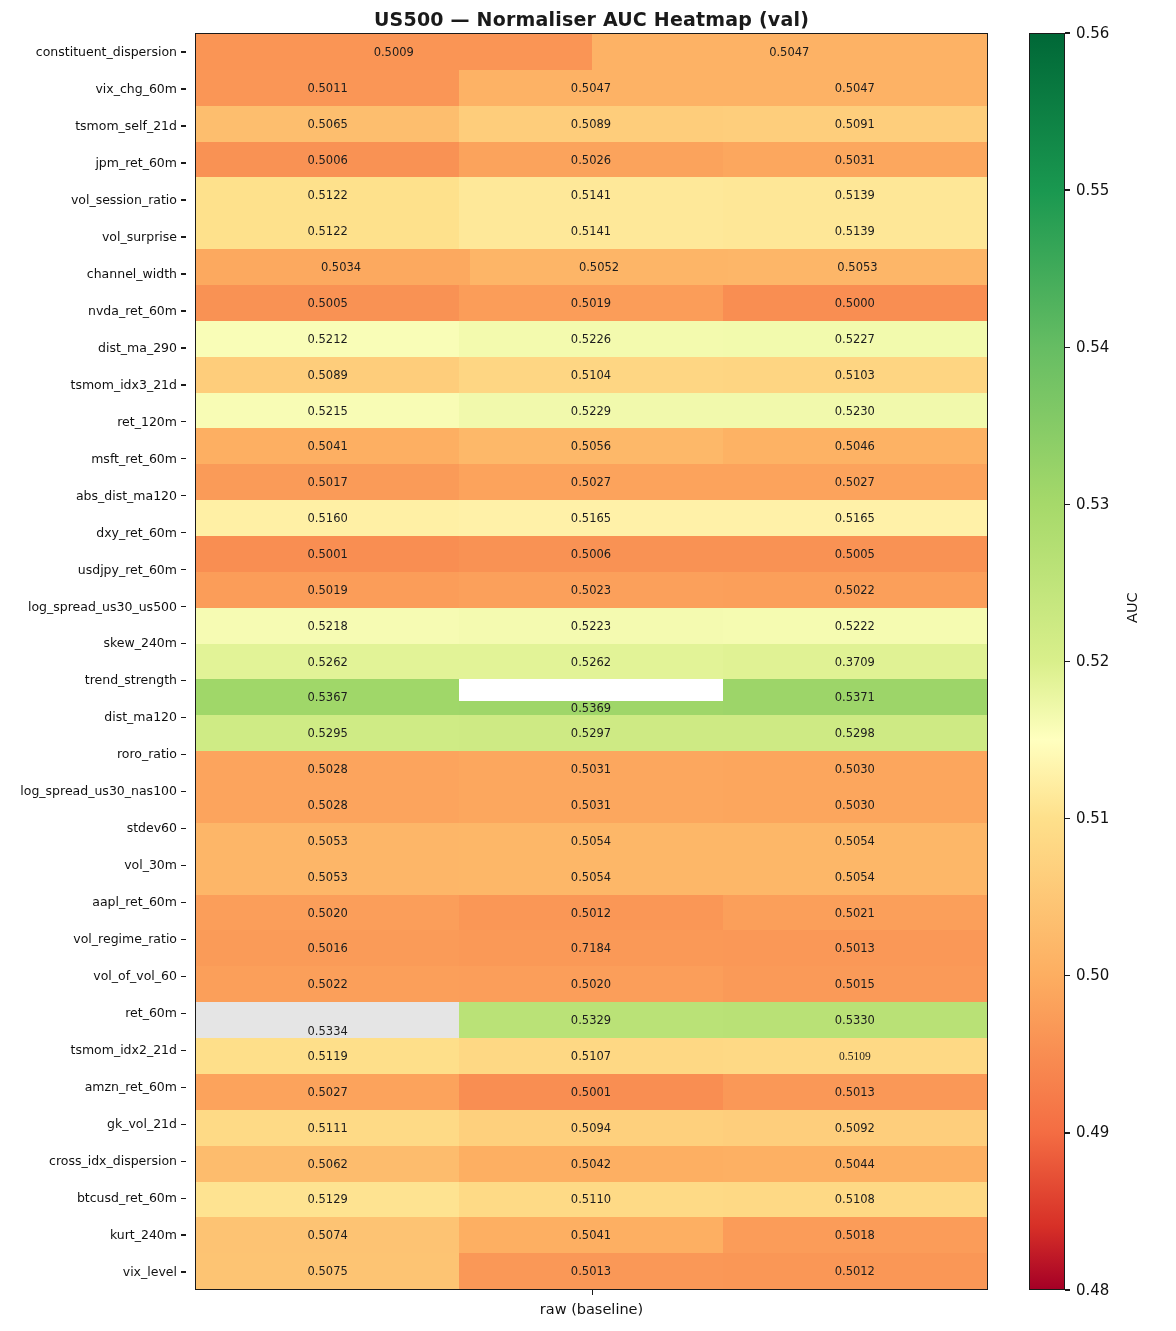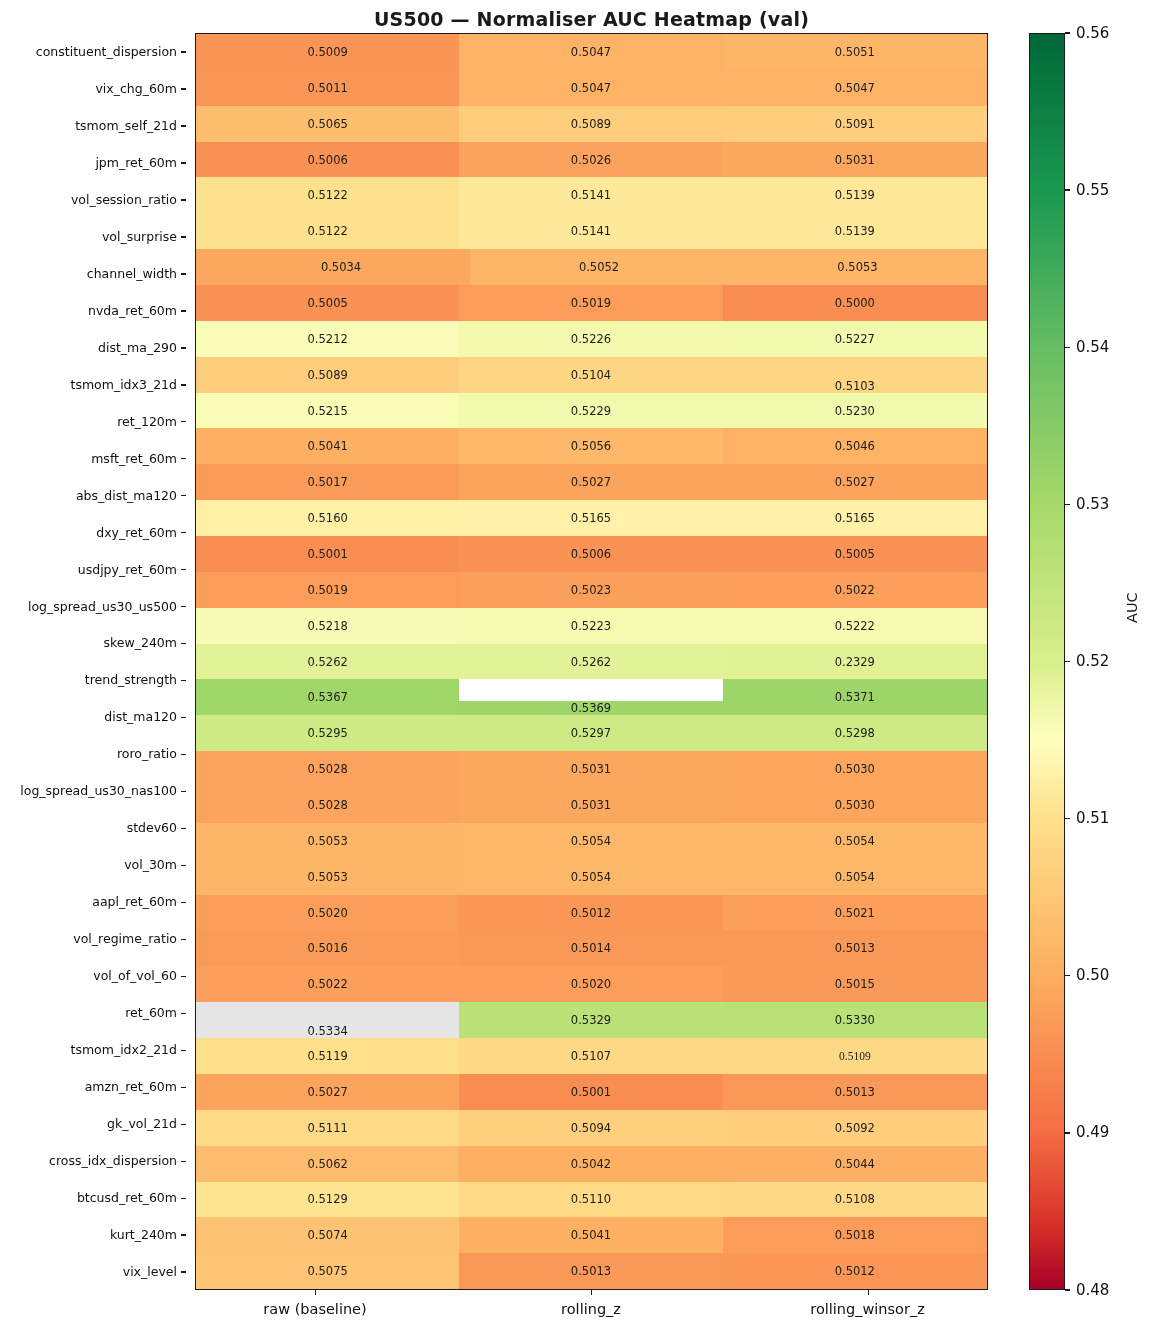--- a/index.html
+++ b/index.html
@@ -98,21 +98,21 @@
     background: #1a1a1a;
   }
   
   #xlabels {
     position: absolute;
     left: 195px;
     top: 1290px;
     width: 793px;
     height: 34px;
     display: flex;
-    flex-direction: row;
+    flex-direction: column;
     gap: 36px;
   }
   .xtick {
     position: relative;
     display: flex;
     align-items: flex-start;
     justify-content: center;
     padding-top: 11px;
     font-size: 14.5px;
     color: #111;
@@ -308,23 +308,20 @@
 
   <div id="heatmap-axes">
     <div id="grid">
         <div class="hm-row">
           <div class="hm-cell c0" style="background: rgb(250, 149, 85);">
             <span>0.5009</span>
           </div>
           <div class="hm-cell c1" style="background: rgb(253, 178, 101);">
             <span>0.5047</span>
           </div>
-          <div class="hm-cell c2" style="background: rgb(253, 181, 103);">
-            <span>0.5051</span>
-          </div>
         </div>
         <div class="hm-row">
           <div class="hm-cell c0" style="background: rgb(250, 150, 86);">
             <span>0.5011</span>
           </div>
           <div class="hm-cell c1" style="background: rgb(253, 178, 101);">
             <span>0.5047</span>
           </div>
           <div class="hm-cell c2" style="background: rgb(253, 178, 101);">
             <span>0.5047</span>
@@ -407,21 +404,21 @@
             <span>0.5227</span>
           </div>
         </div>
         <div class="hm-row">
           <div class="hm-cell c0" style="background: rgb(254, 205, 123);">
             <span>0.5089</span>
           </div>
           <div class="hm-cell c1" style="background: rgb(254, 214, 131);">
             <span>0.5104</span>
           </div>
-          <div class="hm-cell c2" style="background: rgb(254, 213, 130); align-items: flex-end;">
+          <div class="hm-cell c2" style="background: rgb(254, 213, 130);">
             <span>0.5103</span>
           </div>
         </div>
         <div class="hm-row">
           <div class="hm-cell c0" style="background: rgb(248, 252, 181);">
             <span>0.5215</span>
           </div>
           <div class="hm-cell c1" style="background: rgb(241, 249, 172);">
             <span>0.5229</span>
           </div>
@@ -496,21 +493,21 @@
           </div>
         </div>
         <div class="hm-row">
           <div class="hm-cell c0" style="background: rgb(226, 243, 151);">
             <span>0.5262</span>
           </div>
           <div class="hm-cell c1" style="background: rgb(226, 243, 151);">
             <span>0.5262</span>
           </div>
           <div class="hm-cell c2" style="background: rgb(224, 242, 148);">
-            <span>0.2329</span>
+            <span>0.3709</span>
           </div>
         </div>
         <div class="hm-row">
           <div class="hm-cell c0" style="background: rgb(160, 215, 105);">
             <span>0.5367</span>
           </div>
           <div class="hm-cell c1" style="background: rgb(159, 214, 105); margin-top: 22px;">
             <span>0.5369</span>
           </div>
           <div class="hm-cell c2" style="background: rgb(157, 213, 105);">
@@ -581,21 +578,21 @@
           </div>
           <div class="hm-cell c2" style="background: rgb(251, 159, 90);">
             <span>0.5021</span>
           </div>
         </div>
         <div class="hm-row">
           <div class="hm-cell c0" style="background: rgb(250, 155, 88);">
             <span>0.5016</span>
           </div>
           <div class="hm-cell c1" style="background: rgb(250, 153, 87);">
-            <span>0.5014</span>
+            <span>0.7184</span>
           </div>
           <div class="hm-cell c2" style="background: rgb(250, 152, 87);">
             <span>0.5013</span>
           </div>
         </div>
         <div class="hm-row">
           <div class="hm-cell c0" style="background: rgb(251, 159, 90);">
             <span>0.5022</span>
           </div>
           <div class="hm-cell c1" style="background: rgb(251, 158, 90);">

